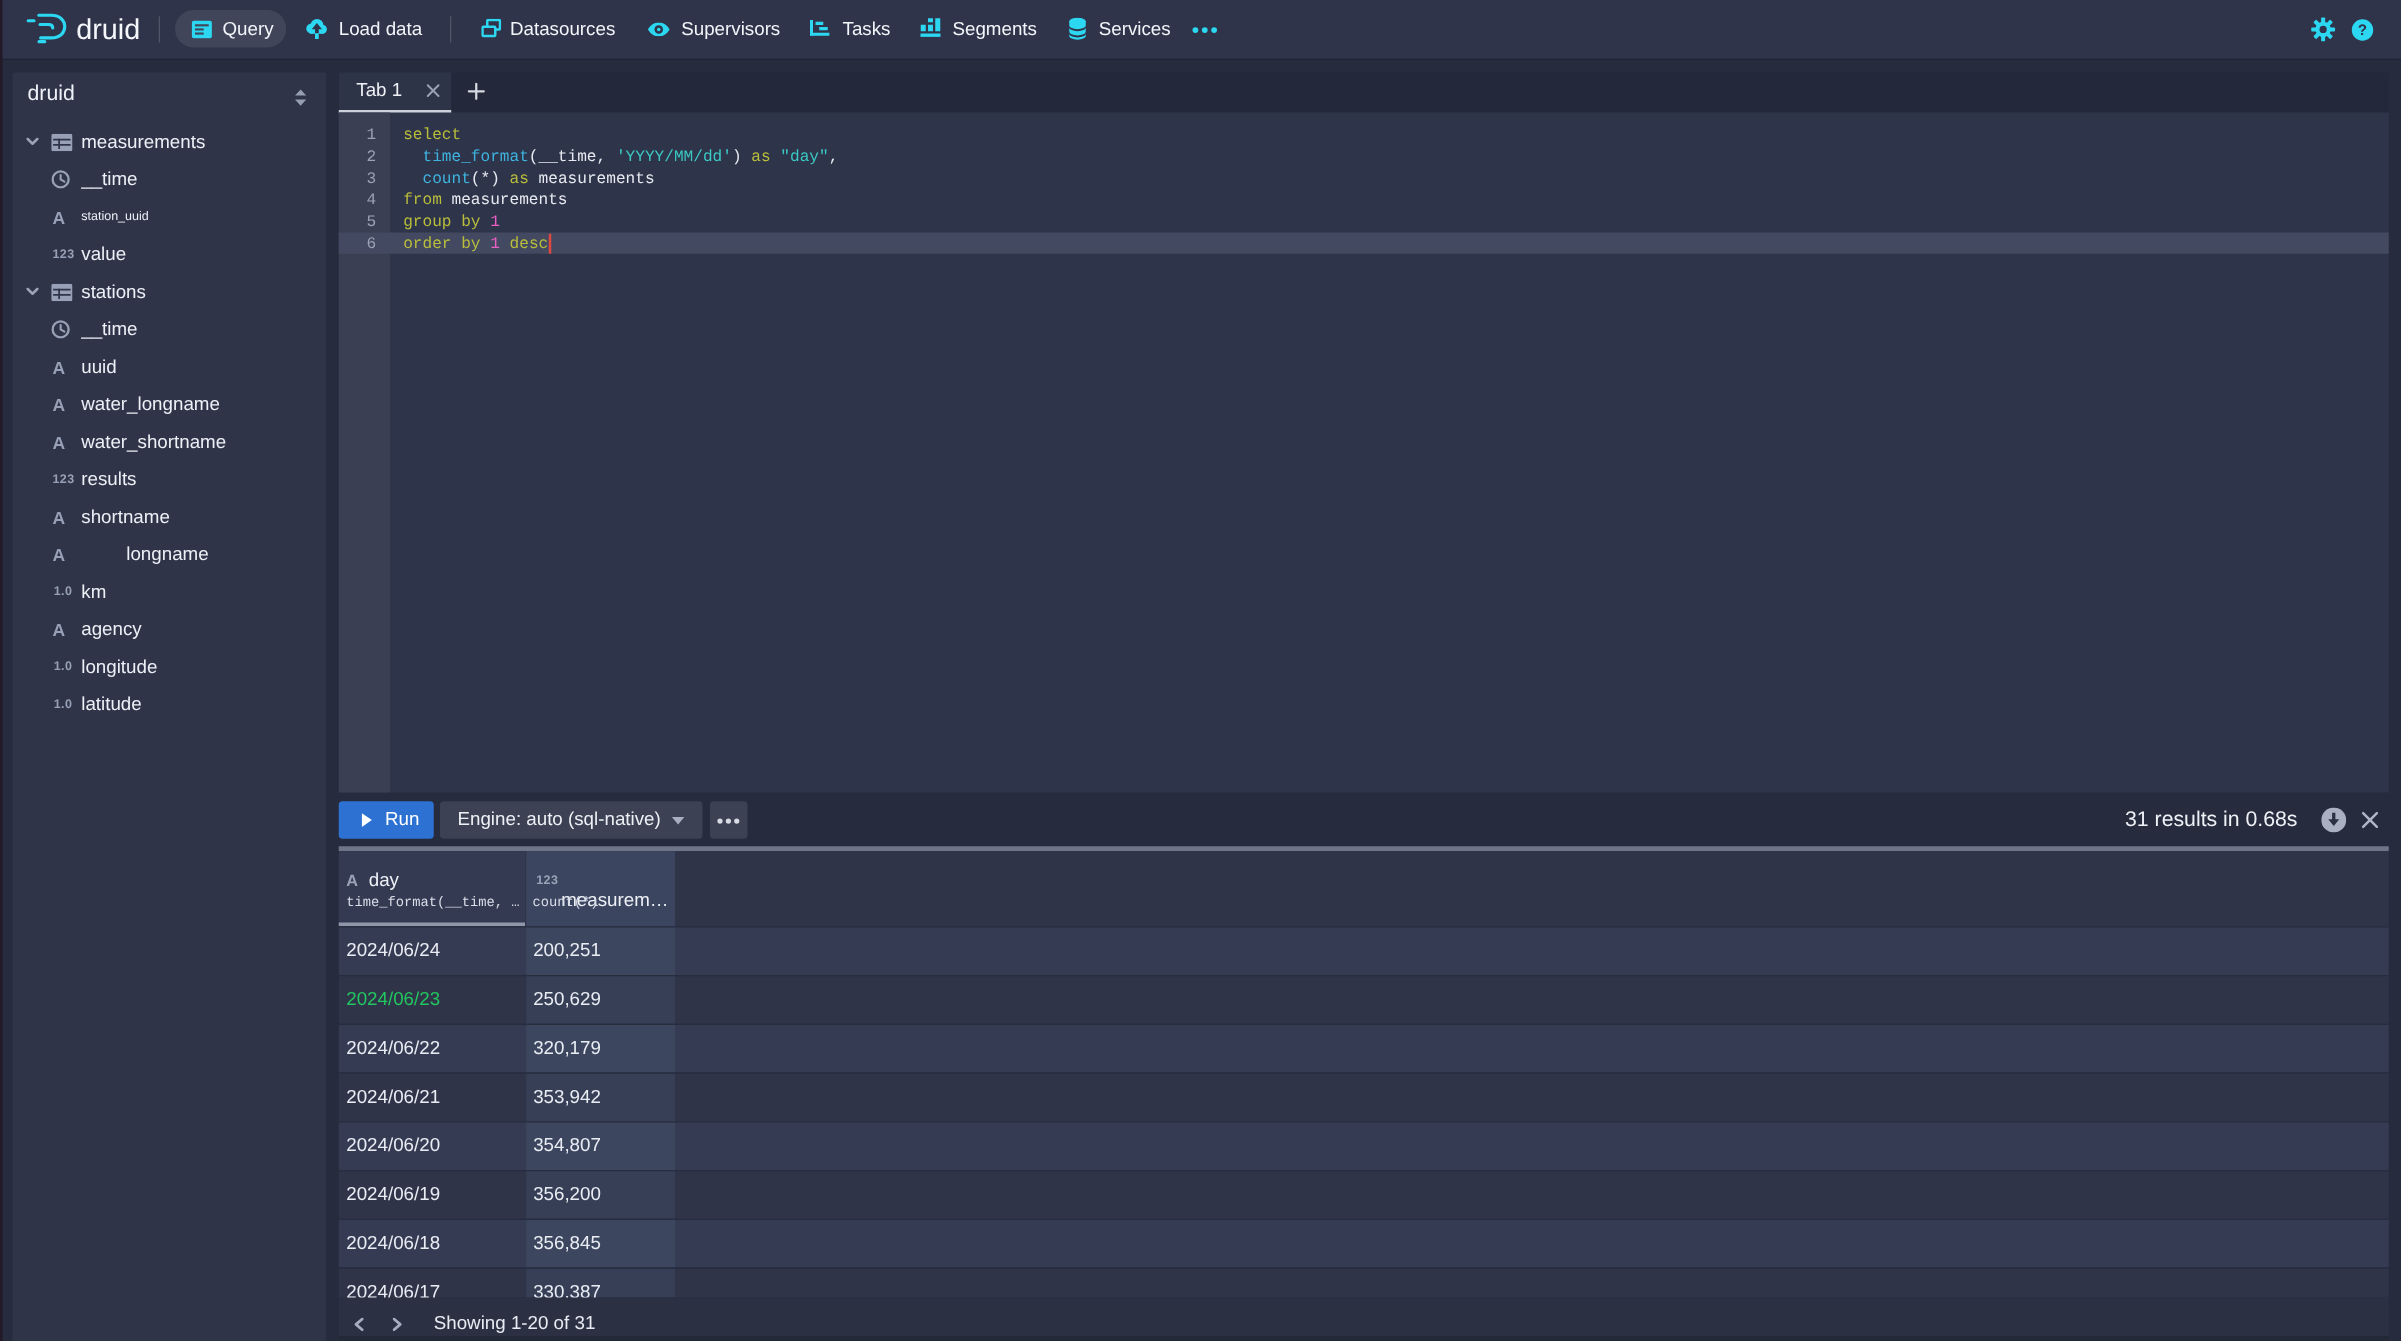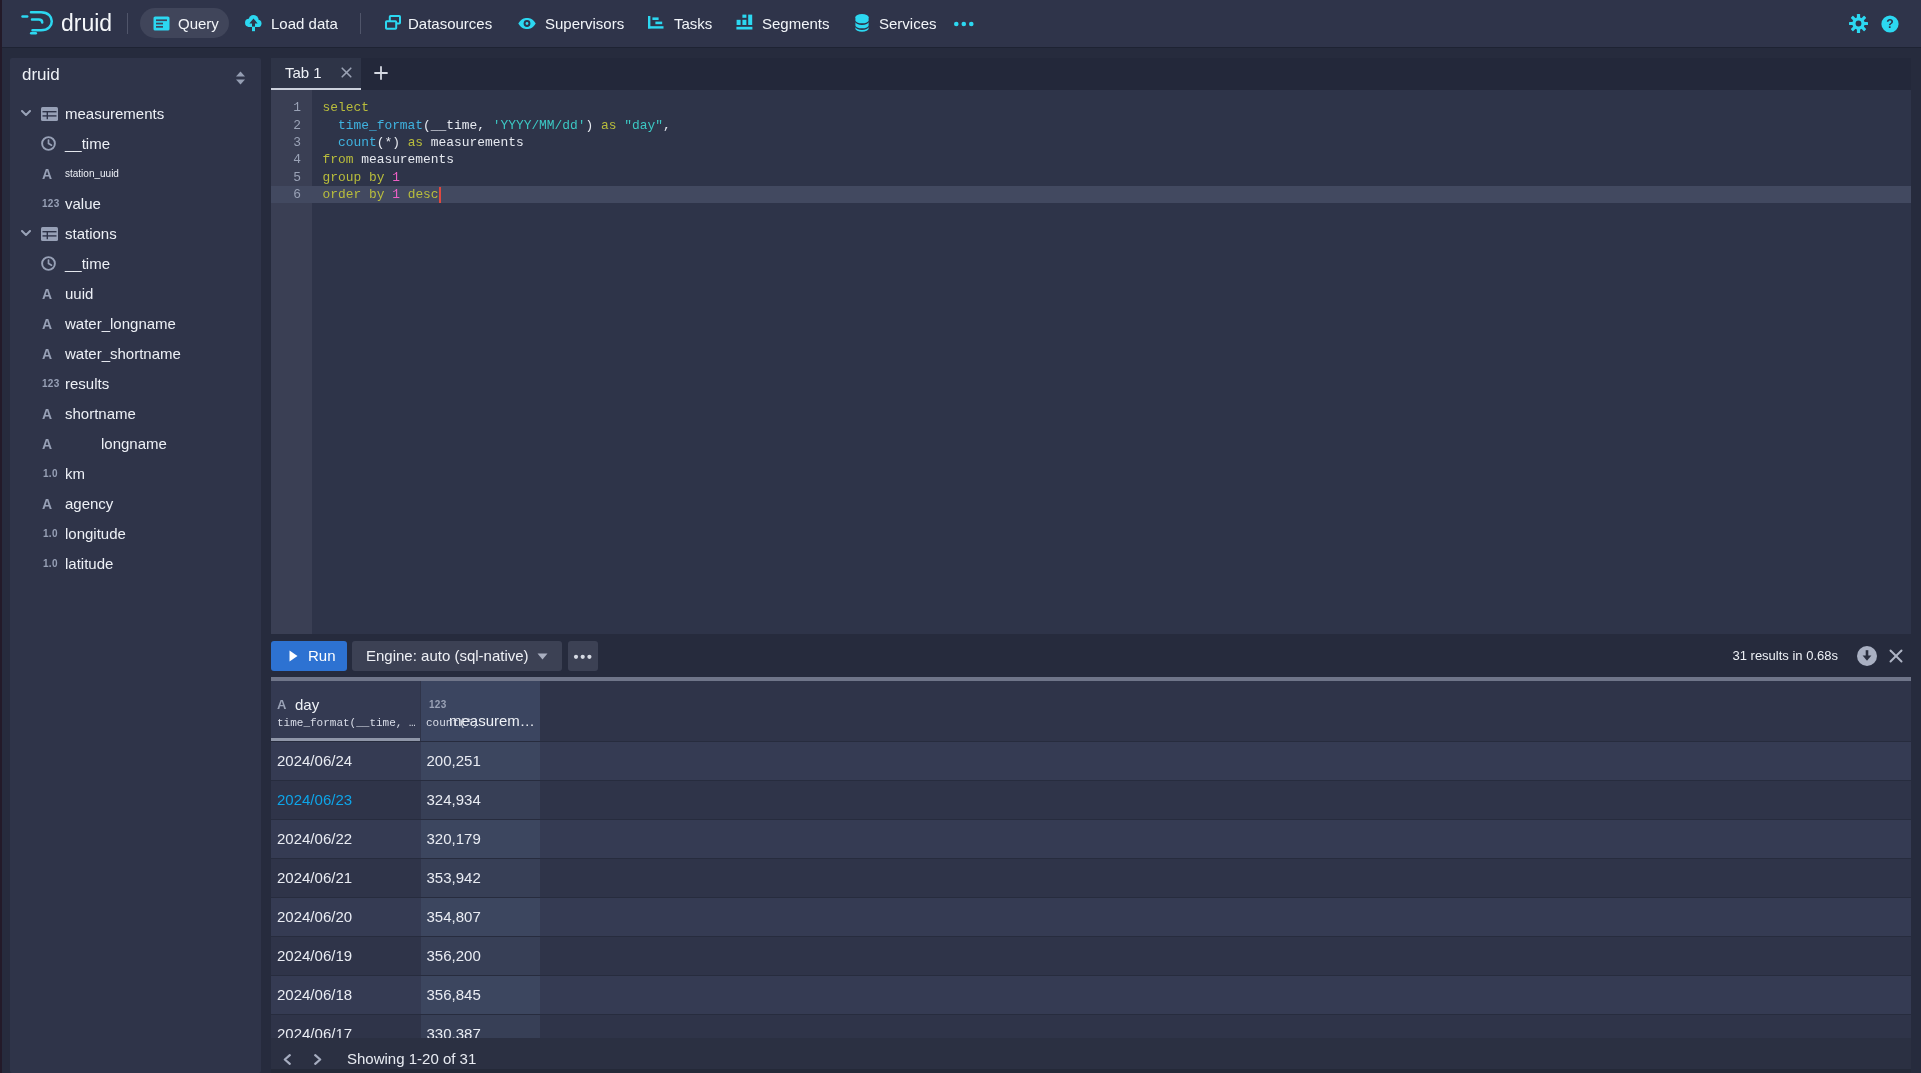--- a/index.html
+++ b/index.html
@@ -246,21 +246,21 @@
 
   <div class="abs" style="left:568px;top:641px;width:30px;height:30px;background:#3c4154;border-radius:3px;"></div>
   <svg class="abs" style="left:572px;top:654px;" width="22" height="6" viewBox="0 0 22 6">
     <g fill="#d7dbe4">
       <circle cx="4" cy="2.8" r="2.1"></circle>
       <circle cx="10.7" cy="2.8" r="2.1"></circle>
       <circle cx="17.4" cy="2.8" r="2.1"></circle>
     </g>
   </svg>
 
-  <div class="txt" style="left:1638px;top:641px;width:200px;height:30px;line-height:30px;font-size:13px;color:#eef1f6;text-align:right;">31 results in 0.68s</div>
+  <div class="txt" style="left:1638px;top:641px;width:200px;height:30px;line-height:30px;font-size:17px;color:#eef1f6;text-align:right;">31 results in 0.68s</div>
   <svg class="abs" style="left:1857px;top:646px;" width="20" height="20" viewBox="0 0 20 20">
     <circle cx="10" cy="10" r="10" fill="#a9b0c2"></circle>
     <rect x="8.7" y="4.2" width="2.6" height="6" fill="#2b3040"></rect>
     <path d="M5.6 9.4 H14.4 L10 14.8 Z" fill="#2b3040"></path>
   </svg>
   <svg class="abs" style="left:1889px;top:649px;" width="14" height="14" viewBox="0 0 14 14">
     <g stroke="#aeb4c4" stroke-width="2" stroke-linecap="round">
       <line x1="1.5" y1="1.5" x2="12.5" y2="12.5"></line>
       <line x1="12.5" y1="1.5" x2="1.5" y2="12.5"></line>
     </g>
@@ -277,22 +277,22 @@
   <div class="txt" style="left:429px;top:699px;font-size:10px;font-weight:bold;color:#9aa2b6;letter-spacing:0.3px;">123</div>
   <div class="txt" style="left:449px;top:696px;font-size:15px;color:#eef1f6;margin-top:16px;">measurem…</div>
   <div class="txt mono" style="left:426px;top:717px;font-size:11px;color:#d9dde8;">count(*)</div>
   <div class="abs" style="left:271px;top:737.5px;width:149px;height:3px;background:#8f96a8;"></div>
   <div class="abs" style="left:271px;top:741px;width:1640px;height:39px;background:#353b53;border-top:1px solid #272c3e;"></div>
   <div class="abs" style="left:421px;top:741px;width:119px;height:39px;background:#3c465f;border-top:1px solid #272c3e;"></div>
   <div class="txt" style="left:277px;top:741px;height:39px;line-height:39px;font-size:15px;color:#e9ecf3;">2024/06/24</div>
   <div class="txt" style="left:426.5px;top:741px;height:39px;line-height:39px;font-size:15px;color:#e9ecf3;">200,251</div>
   <div class="abs" style="left:271px;top:780px;width:1640px;height:39px;background:#2f3449;border-top:1px solid #272c3e;"></div>
   <div class="abs" style="left:421px;top:780px;width:119px;height:39px;background:#373f56;border-top:1px solid #272c3e;"></div>
-  <div class="txt" style="left:277px;top:780px;height:39px;line-height:39px;font-size:15px;color:#0ea5e9;">2024/06/23</div>
-  <div class="txt" style="left:426.5px;top:780px;height:39px;line-height:39px;font-size:15px;color:#e9ecf3;">324,934</div>
+  <div class="txt" style="left:277px;top:780px;height:39px;line-height:39px;font-size:15px;color:#22c55e;">2024/06/23</div>
+  <div class="txt" style="left:426.5px;top:780px;height:39px;line-height:39px;font-size:15px;color:#e9ecf3;">250,629</div>
   <div class="abs" style="left:271px;top:819px;width:1640px;height:39px;background:#353b53;border-top:1px solid #272c3e;"></div>
   <div class="abs" style="left:421px;top:819px;width:119px;height:39px;background:#3c465f;border-top:1px solid #272c3e;"></div>
   <div class="txt" style="left:277px;top:819px;height:39px;line-height:39px;font-size:15px;color:#e9ecf3;">2024/06/22</div>
   <div class="txt" style="left:426.5px;top:819px;height:39px;line-height:39px;font-size:15px;color:#e9ecf3;">320,179</div>
   <div class="abs" style="left:271px;top:858px;width:1640px;height:39px;background:#2f3449;border-top:1px solid #272c3e;"></div>
   <div class="abs" style="left:421px;top:858px;width:119px;height:39px;background:#373f56;border-top:1px solid #272c3e;"></div>
   <div class="txt" style="left:277px;top:858px;height:39px;line-height:39px;font-size:15px;color:#e9ecf3;">2024/06/21</div>
   <div class="txt" style="left:426.5px;top:858px;height:39px;line-height:39px;font-size:15px;color:#e9ecf3;">353,942</div>
   <div class="abs" style="left:271px;top:897px;width:1640px;height:39px;background:#353b53;border-top:1px solid #272c3e;"></div>
   <div class="abs" style="left:421px;top:897px;width:119px;height:39px;background:#3c465f;border-top:1px solid #272c3e;"></div>

